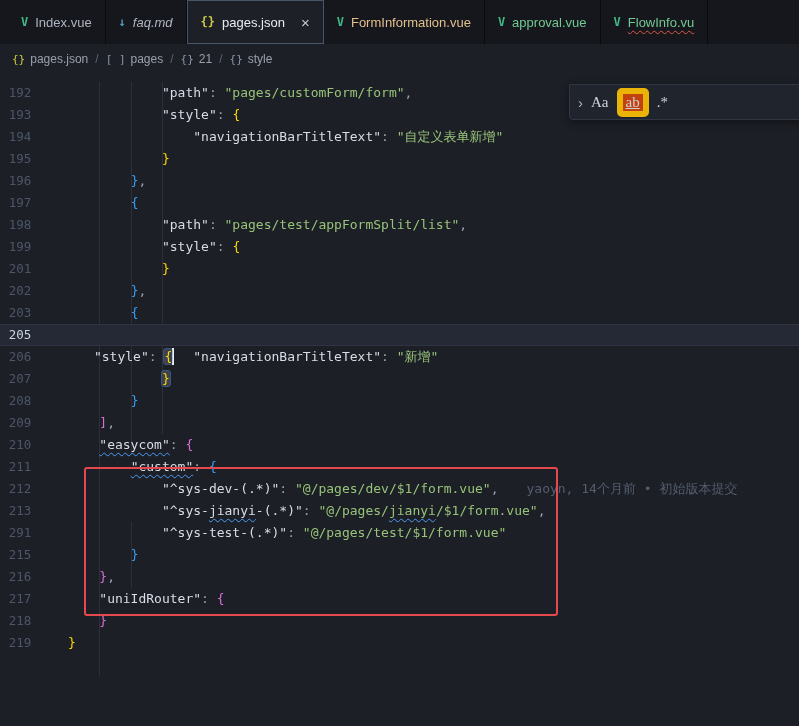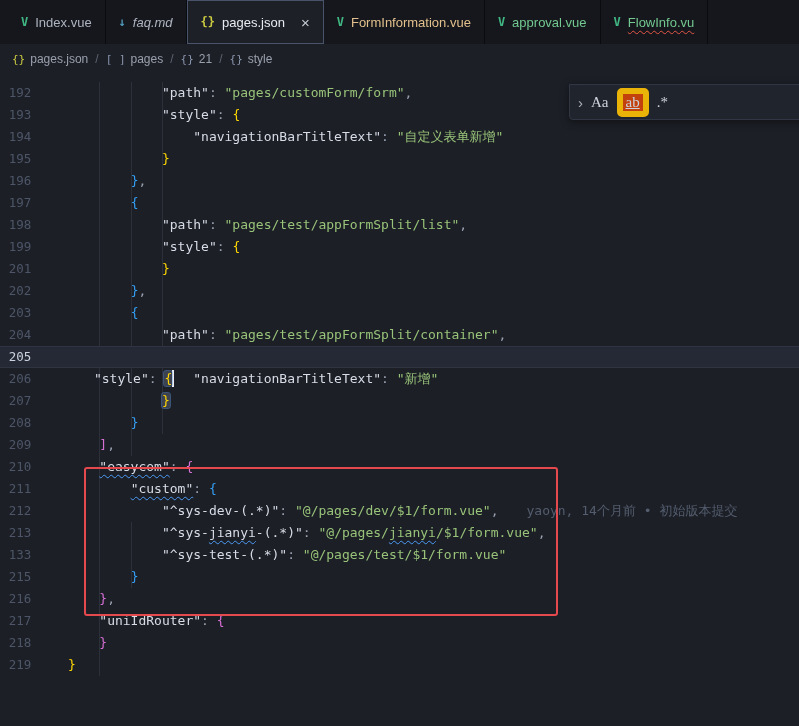--- a/index.html
+++ b/index.html
@@ -167,24 +167,20 @@
         <div class="codeline"><span class="ws">            </span><span class="b1">}</span></div>
       </div>
       <div class="row">
         <div class="gutter">202</div>
         <div class="codeline"><span class="ws">        </span><span class="b3">}</span><span class="pun">,</span></div>
       </div>
       <div class="row">
         <div class="gutter">203</div>
         <div class="codeline"><span class="ws">        </span><span class="b3">{</span></div>
       </div>
-      <div class="row">
-        <div class="gutter">204</div>
-        <div class="codeline"><span class="ws">            </span><span class="key">"path"</span><span class="pun">: </span><span class="str">"pages/test/appFormSplit/container"</span><span class="pun">,</span></div>
-      </div>
       <div class="row cur">
         <div class="gutter">205</div>
         <div class="codeline"><span class="ws">            </span><span class="key">"style"</span><span class="pun">: </span><span class="b1 match">{</span><span class="cursor"></span></div>
       </div>
       <div class="row">
         <div class="gutter">206</div>
         <div class="codeline"><span class="ws">                </span><span class="key">"navigationBarTitleText"</span><span class="pun">: </span><span class="str">"新增"</span></div>
       </div>
       <div class="row">
         <div class="gutter">207</div>
@@ -208,21 +204,21 @@
       </div>
       <div class="row">
         <div class="gutter">212</div>
         <div class="codeline"><span class="ws">            </span><span class="key">"^sys-dev-(.*)"</span><span class="pun">: </span><span class="str">"@/pages/dev/$1/form.vue"</span><span class="pun">,</span><span class="blame">yaoyn, 14个月前 • 初始版本提交</span></div>
       </div>
       <div class="row">
         <div class="gutter">213</div>
         <div class="codeline"><span class="ws">            </span><span class="key">"^sys-</span><span class="key wavy">jianyi</span><span class="key">-(.*)"</span><span class="pun">: </span><span class="str">"@/pages/</span><span class="str wavy">jianyi</span><span class="str">/$1/form.vue"</span><span class="pun">,</span></div>
       </div>
       <div class="row">
-        <div class="gutter">133</div>
+        <div class="gutter">291</div>
         <div class="codeline"><span class="ws">            </span><span class="key">"^sys-test-(.*)"</span><span class="pun">: </span><span class="str">"@/pages/test/$1/form.vue"</span></div>
       </div>
       <div class="row">
         <div class="gutter">215</div>
         <div class="codeline"><span class="ws">        </span><span class="b3">}</span></div>
       </div>
       <div class="row">
         <div class="gutter">216</div>
         <div class="codeline"><span class="ws">    </span><span class="b2">}</span><span class="pun">,</span></div>
       </div>

